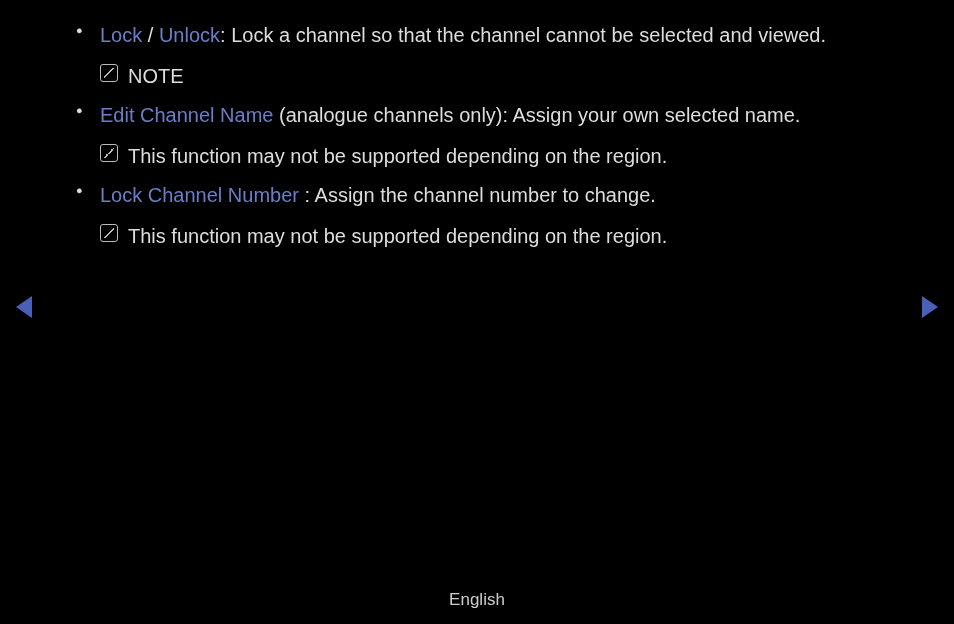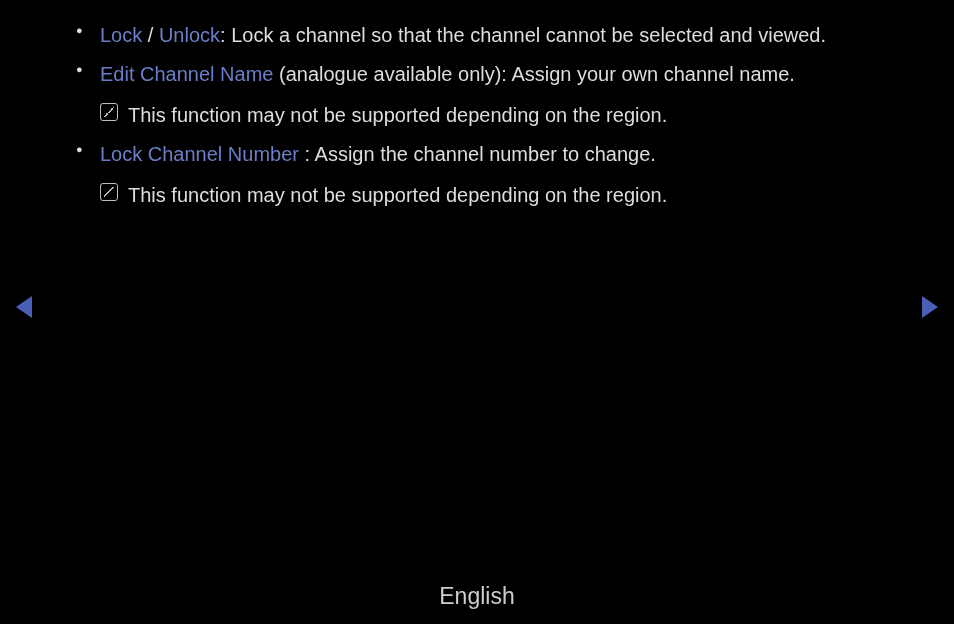--- a/index.html
+++ b/index.html
@@ -106,37 +106,41 @@
       border-top: 11px solid transparent;
       border-bottom: 11px solid transparent;
       border-left: 16px solid #4a5fb8;
     }
     .footer {
       position: absolute;
       bottom: 14px;
       left: 0;
       right: 0;
       text-align: center;
-      font-size: 23px;
+      font-size: 17px;
       color: #ccc;
       font-weight: 300;
     }
   </style>
 </head>
 <body>
 
 <div class="content">
   <ul class="main-list">
 
     <li>
       <span class="highlight">Lock</span><span> / </span><span class="highlight">Unlock</span><span>: Lock a channel so that the channel cannot be selected and viewed.</span>
+      <div class="note-line">
+        <span class="note-icon"></span>
+        <span class="note-text">NOTE</span>
+      </div>
     </li>
 
     <li>
-      <span class="highlight">Edit Channel Name</span><span> (analogue available only): Assign your own channel name.</span>
+      <span class="highlight">Edit Channel Name</span><span> (analogue channels only): Assign your own selected name.</span>
       <div class="note-line">
         <span class="note-icon"></span>
         <span class="note-text">This function may not be supported depending on the region.</span>
       </div>
     </li>
 
     <li>
       <span class="highlight">Lock Channel Number</span><span> : Assign the channel number to change.</span>
       <div class="note-line">
         <span class="note-icon"></span>

